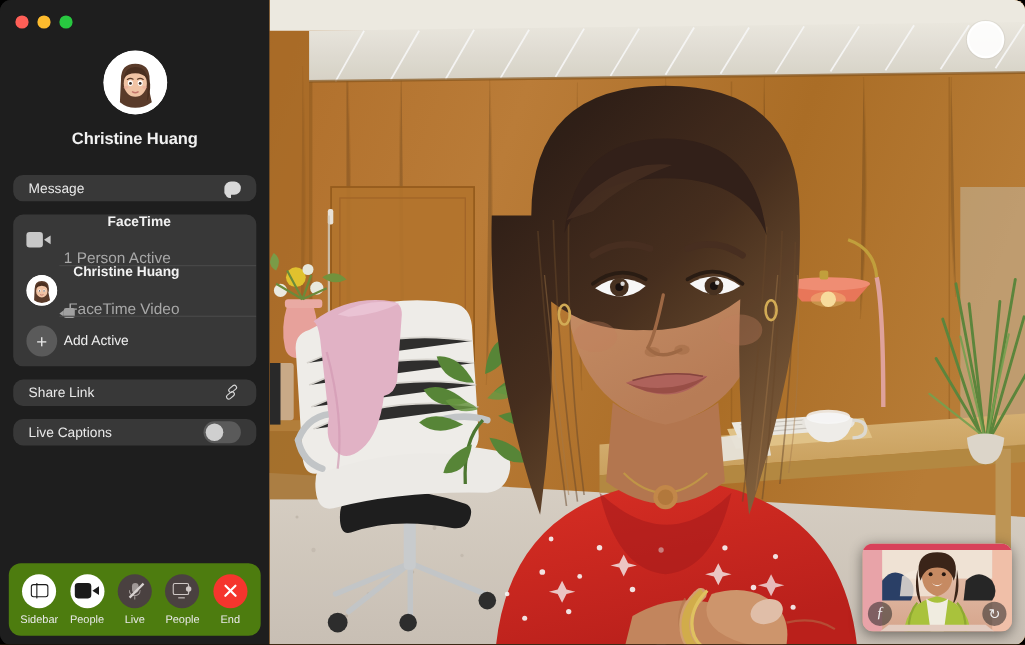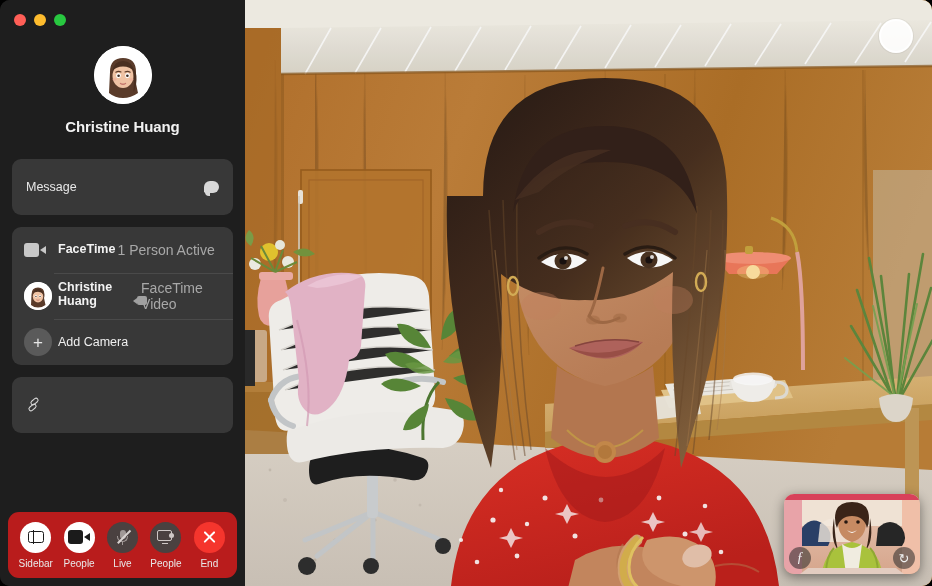--- a/index.html
+++ b/index.html
@@ -64,21 +64,21 @@
   .card {
     background:#383838;
     border-radius:9px;
     overflow:hidden;
     margin-bottom:12px;
   }
   .row {
     display:flex;
     align-items:center;
     padding:0 14px;
-    height:56px;
+    height:24px;
     color:#e8e8e8;
     font-size:12.5px;
   }
   .row .lbl { flex:1; }
   .row .right-ico { display:flex; align-items:center; }
 
   
   .bubble {
     width:15px; height:12px;
     background:#d8d8d8;
@@ -130,21 +130,21 @@
   }
   .list-row + .list-row::before,
   .list-row.sep::before {
     content:"";
     position:absolute;
     top:0; left:42px; right:0;
     height:1px;
     background:#4a4a4a;
   }
   .li-ico { width:34px; flex:0 0 34px; display:flex; align-items:center; }
-  .li-text { display:flex; flex-direction:row; justify-content:center; gap:2px; }
+  .li-text { display:flex; flex-direction:column; justify-content:center; gap:18px;align-items:flex-end; }
   .li-title { color:#f2f2f2; font-size:12.5px; font-weight:bold; }
   .li-sub {
     color:#a8a8a8; font-size:14px;
     display:flex; align-items:center; gap:4px;
   }
 
   
   .camglyph {
     width:22px; height:14px;
     position:relative;
@@ -187,21 +187,21 @@
     display:flex; align-items:center; justify-content:center;
     font-size:17px; line-height:1;
   }
   .addlabel { color:#efefef; font-size:12.5px; }
 
   
   .toolbar {
     position:absolute;
     left:8px; right:8px; bottom:8px;
     height:66px;
-    background:#b91c1c;
+    background:#4d7c0f;
     border-radius:11px;
     display:flex;
     align-items:center;
     justify-content:space-around;
     padding:0 6px;
   }
   .tb-item {
     display:flex; flex-direction:column;
     align-items:center;
     gap:5px;
@@ -425,36 +425,47 @@
               </span>
               <span>FaceTime Video</span>
             </span>
           </span>
         </div>
 
         <div class="list-row">
           <span class="li-ico">
             <span class="plus-circle">+</span>
           </span>
-          <span class="addlabel">Add Camera</span>
+          <span class="addlabel">Add Active</span>
         </div>
 
       </div>
 
       <div class="card">
         <div class="row">
+          <span class="lbl">Share Link</span>
           <span class="right-ico">
             <span class="linkico">
                 <span></span>
                 <span></span>
               </span>
           </span>
         </div>
       </div>
 
+      <div class="card">
+        <div class="row">
+          <span class="lbl">Live Captions</span>
+          <span class="right-ico">
+            <span class="toggle">
+                <span class="knob"></span>
+              </span>
+          </span>
+        </div>
+      </div>
 
     </div>
 
     <div class="toolbar">
 
       <div class="tb-item">
         <span class="tb-circle white">
           <span class="sbglyph"></span>
         </span>
         <span class="tb-label">Sidebar</span>

